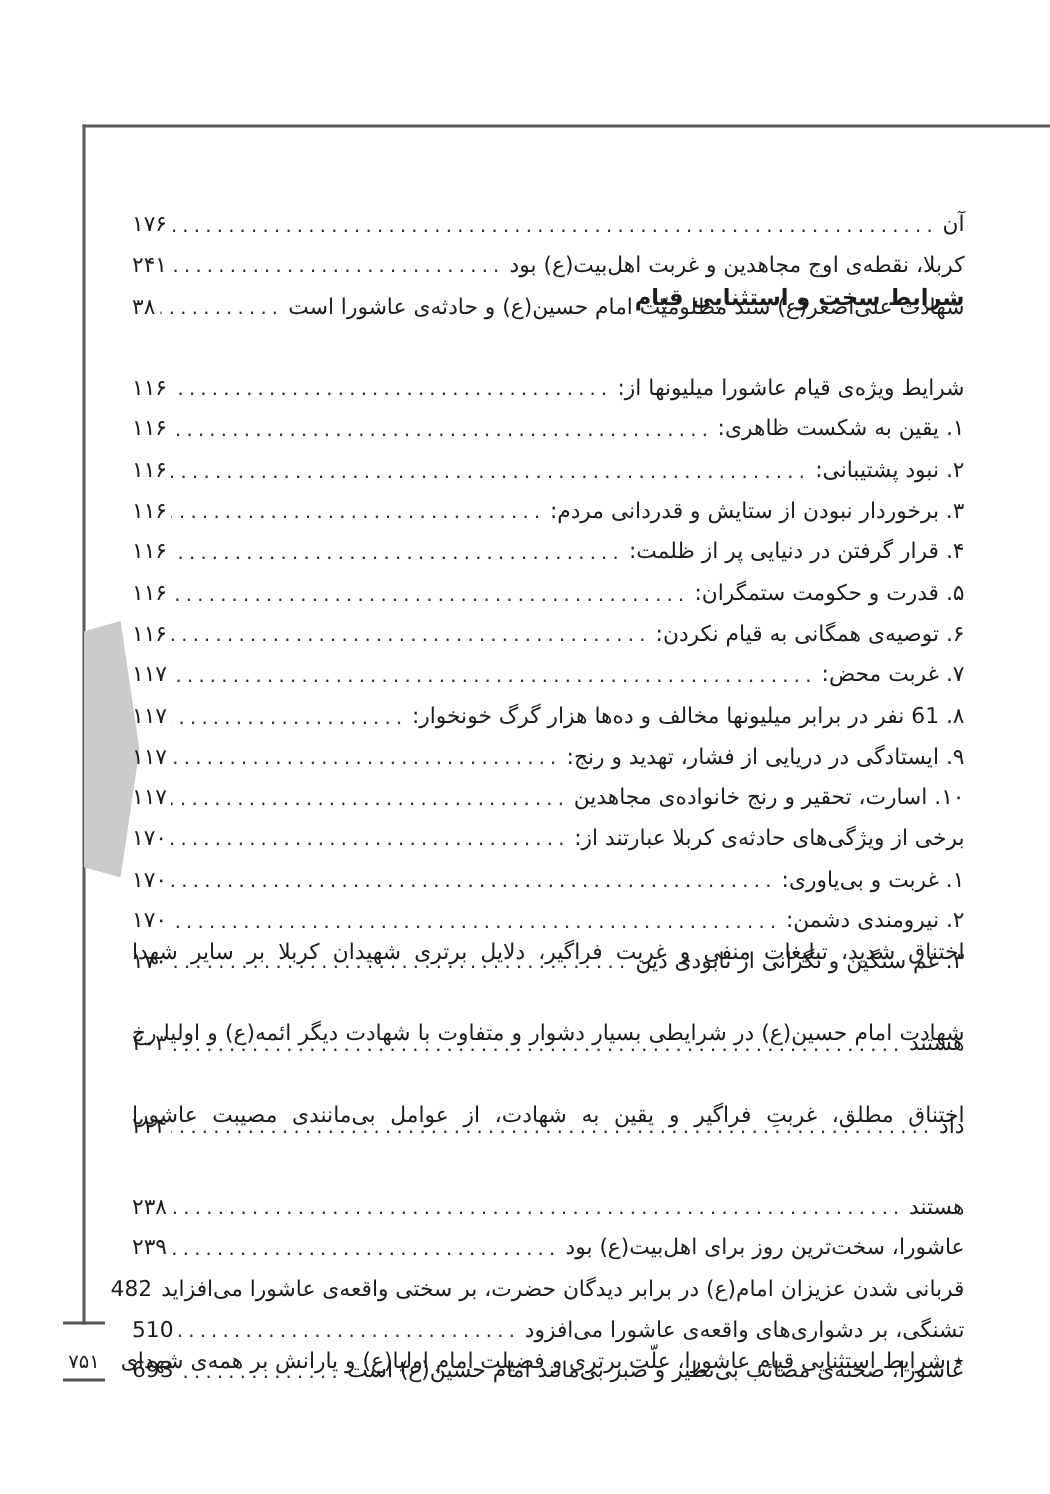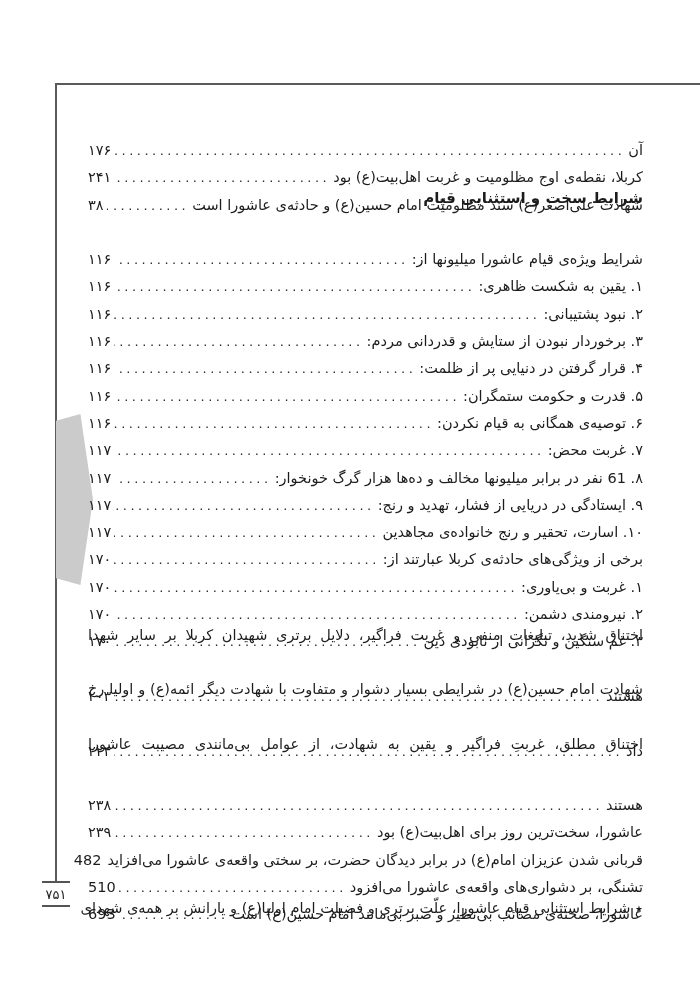--- a/index.html
+++ b/index.html
@@ -46,21 +46,21 @@
   }
 
   
   .folio {
     position: absolute; left: 40px; top: 881px; width: 32px;
     text-align: center;
   }
   .folio .folio-line { height: 1.5px; background: #555; width: 28px; margin: 0 auto; }
   .folio .folio-num {
     font-size: 13px; color: #222; direction: rtl;
-    padding: 4px 0 3px 0; line-height: 1.2;
+    padding: 18px 0 3px 0; line-height: 1.2;
   }
 
   
   .toc {
     position: absolute; top: 103px; left: 88px; right: 57px;
     direction: rtl;
     font-size: 14.5px;
   }
   .row {
     display: flex;
@@ -107,21 +107,21 @@
   <span class="tab-label">فهرست تفصیلی و موضوعی</span>
 </div>
 
 <div class="toc" dir="rtl" lang="fa">
     <div class="row entry">
       <span class="title">آن</span>
       <span class="dots"></span>
       <span class="pnum">۱۷۶</span>
     </div>
     <div class="row entry">
-      <span class="title">کربلا، نقطه‌ی اوج مظلومیت و غربت اهل‌بیت(ع) بود</span>
+      <span class="title">کربلا، نقطه‌ی اوج مجاهدین و غربت اهل‌بیت(ع) بود</span>
       <span class="dots"></span>
       <span class="pnum">۲۴۱</span>
     </div>
     <div class="row entry">
       <span class="title">شهادت علی‌اصغر(ع) سند مظلومیّت امام حسین(ع) و حادثه‌ی عاشورا است</span>
       <span class="dots"></span>
       <span class="pnum">۳۸</span>
     </div>
     <div class="row heading">
       <span class="title">شرایط سخت و استثنایی قیام</span>

